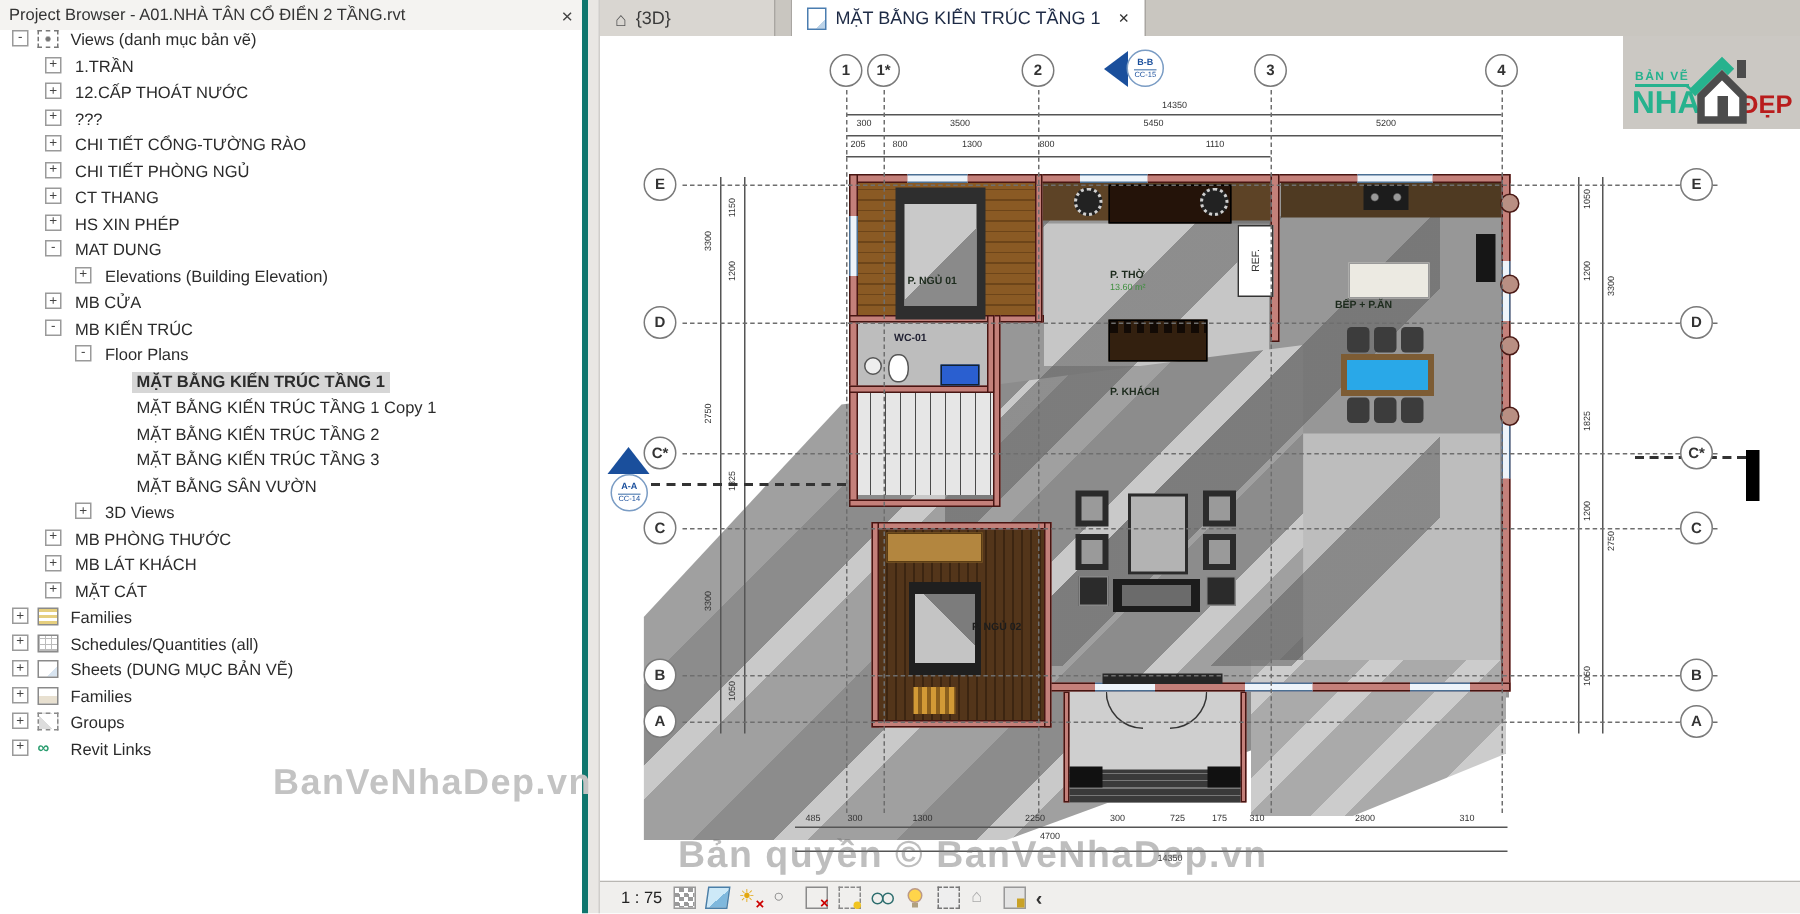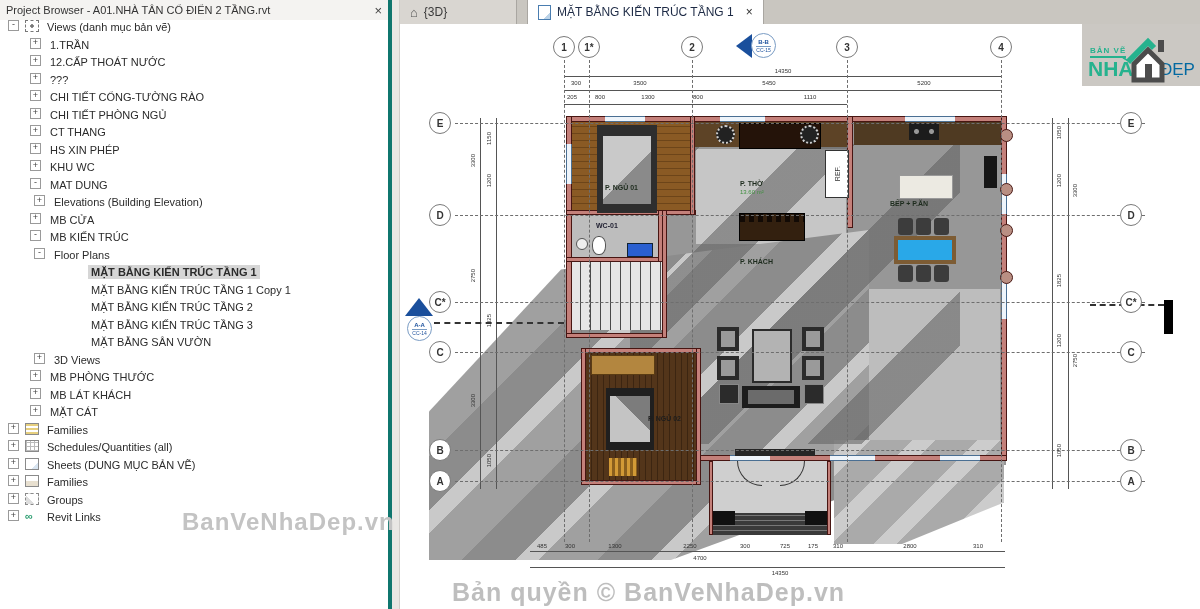--- a/index.html
+++ b/index.html
@@ -6,21 +6,21 @@
   body{width:1200px;height:609px;overflow:hidden;display:flex;
        font-family:"Liberation Sans","DejaVu Sans",sans-serif;background:#fff;}
   .abs{position:absolute;}
   
   #browser{width:388px;height:609px;background:#fff;border-right:4px solid #0f766e;
            position:relative;flex:0 0 388px;}
   #browser-header{height:20px;display:flex;align-items:center;background:#f4f3f1;
                   font-size:11px;color:#333;padding:0 6px;justify-content:space-between;}
   .tree{font-size:11px;color:#2b2b2b;}
   .trow{height:17.5px;display:flex;align-items:flex-start;white-space:nowrap;}
-  .lv0{padding-left:8px;} .lv1{padding-left:30px;} .lv2{padding-left:34px;} .lv3{padding-left:88px;}
+  .lv0{padding-left:8px;} .lv1{padding-left:30px;} .lv2{padding-left:50px;} .lv3{padding-left:88px;}
   .exp{width:9px;height:9px;border:1px solid #9a9a9a;background:#fff;display:inline-flex;
        align-items:center;justify-content:center;font-size:9px;line-height:7px;color:#444;
        margin-right:6px;flex:0 0 9px;}
   .exp.plus::before{content:"+";margin-top:-1px;}
   .exp.minus::before{content:"-";margin-top:-2px;}
   .ticon{width:14px;height:12px;margin-right:5px;display:inline-block;flex:0 0 14px;
          border:1px solid #8a8a8a;background:#fff;box-sizing:border-box;}
   .views-i{border:1px dashed #777;background:radial-gradient(circle,#777 1.5px,#fff 2px);}
   .legends-i{background:repeating-linear-gradient(0deg,#e6cf7e 0 2px,#fff 2px 4px);}
   .schedules-i{background:
@@ -47,21 +47,21 @@
   .sheet-glyph{width:11px;height:13px;border:1px solid #4a7db0;
                background:linear-gradient(135deg,#fff 75%,#bcd3e8 75%);}
   .tab-close{margin-left:6px;color:#333;font-size:12px;cursor:pointer;}
   
   #canvas{flex:1;background:#fff;position:relative;overflow:hidden;}
   
   #logo{position:absolute;top:0;right:0;width:118px;height:62px;background:#cbc8c3;z-index:40;}
   #logo .l-top{position:absolute;left:8px;top:22px;font-size:8px;font-weight:bold;color:#26b28e;
                letter-spacing:1px;border-bottom:2px solid #26b28e;padding-bottom:1px;}
   #logo .l-main{position:absolute;left:6px;top:33px;font-size:21px;font-weight:bold;color:#26b28e;}
-  #logo .l-suffix{position:absolute;left:78px;top:36px;font-size:17px;font-weight:normal;color:#0369a1;}
+  #logo .l-suffix{position:absolute;left:78px;top:36px;font-size:17px;font-weight:bold;color:#b91c1c;}
   
   .w{background:#c4807a;border:1px solid #471512;box-sizing:border-box;z-index:6;}
   .win{background:#eef4fa;border-top:1px solid #4a6f93;border-bottom:1px solid #4a6f93;box-sizing:border-box;z-index:7;}
   .bump{width:11px;height:11px;border-radius:50%;background:#b98f83;border:1px solid #4a1a16;z-index:7;}
   .gridv{border-left:1px dashed #6e6e6e;width:0;z-index:12;}
   .gridh{border-top:1px dashed #6e6e6e;height:0;z-index:12;}
   .bubble{width:22px;height:22px;border-radius:50%;border:1px solid #7a7a7a;background:#fff;
           display:flex;align-items:center;justify-content:center;font-size:10px;font-weight:bold;
           color:#333;z-index:14;box-sizing:border-box;}
   .dimline-h{border-top:1px solid #555;height:0;z-index:11;}
@@ -143,24 +143,20 @@
       </div>
     <div class="trow lv1">
         <span class="exp plus"></span>
         <span class="tlabel">CT THANG</span>
       </div>
     <div class="trow lv1">
         <span class="exp plus"></span>
         <span class="tlabel">HS XIN PHÉP</span>
       </div>
     <div class="trow lv1">
-        <span class="exp plus"></span>
-        <span class="tlabel">KHU WC</span>
-      </div>
-    <div class="trow lv1">
         <span class="exp minus"></span>
         <span class="tlabel">MAT DUNG</span>
       </div>
     <div class="trow lv2">
         <span class="exp plus"></span>
         <span class="tlabel">Elevations (Building Elevation)</span>
       </div>
     <div class="trow lv1">
         <span class="exp plus"></span>
         <span class="tlabel">MB CỬA</span>
@@ -475,13 +471,28 @@
     <div class="abs dim" style="left:413px;top:519px;">175</div>
     <div class="abs dim" style="left:438px;top:519px;">310</div>
     <div class="abs dim" style="left:510px;top:519px;">2800</div>
     <div class="abs dim" style="left:578px;top:519px;">310</div>
     <div class="abs dim" style="left:300px;top:531px;">4700</div>
     <div class="abs dim" style="left:380px;top:546px;">14350</div>
 
     <div id="canvas-watermark">Bản quyền © BanVeNhaDep.vn</div>
   </div>
 
+  <div id="statusbar">
+    <span>1 : 75</span>
+    <span class="sb-icon i-detail"></span>
+    <span class="sb-icon i-vstyle"></span>
+    <span class="sb-icon i-sun"></span>
+    <span class="sb-icon i-shadow"></span>
+    <span class="sb-icon i-crop"></span>
+    <span class="sb-icon i-cropvis"></span>
+    <span class="sb-icon i-glasses"></span>
+    <span class="sb-icon i-bulb"></span>
+    <span class="sb-icon i-tempview"></span>
+    <span class="sb-icon i-analytic"></span>
+    <span class="sb-icon i-constraints"></span>
+    <span class="i-back">‹</span>
+  </div>
 </div>
 
 </body></html>

